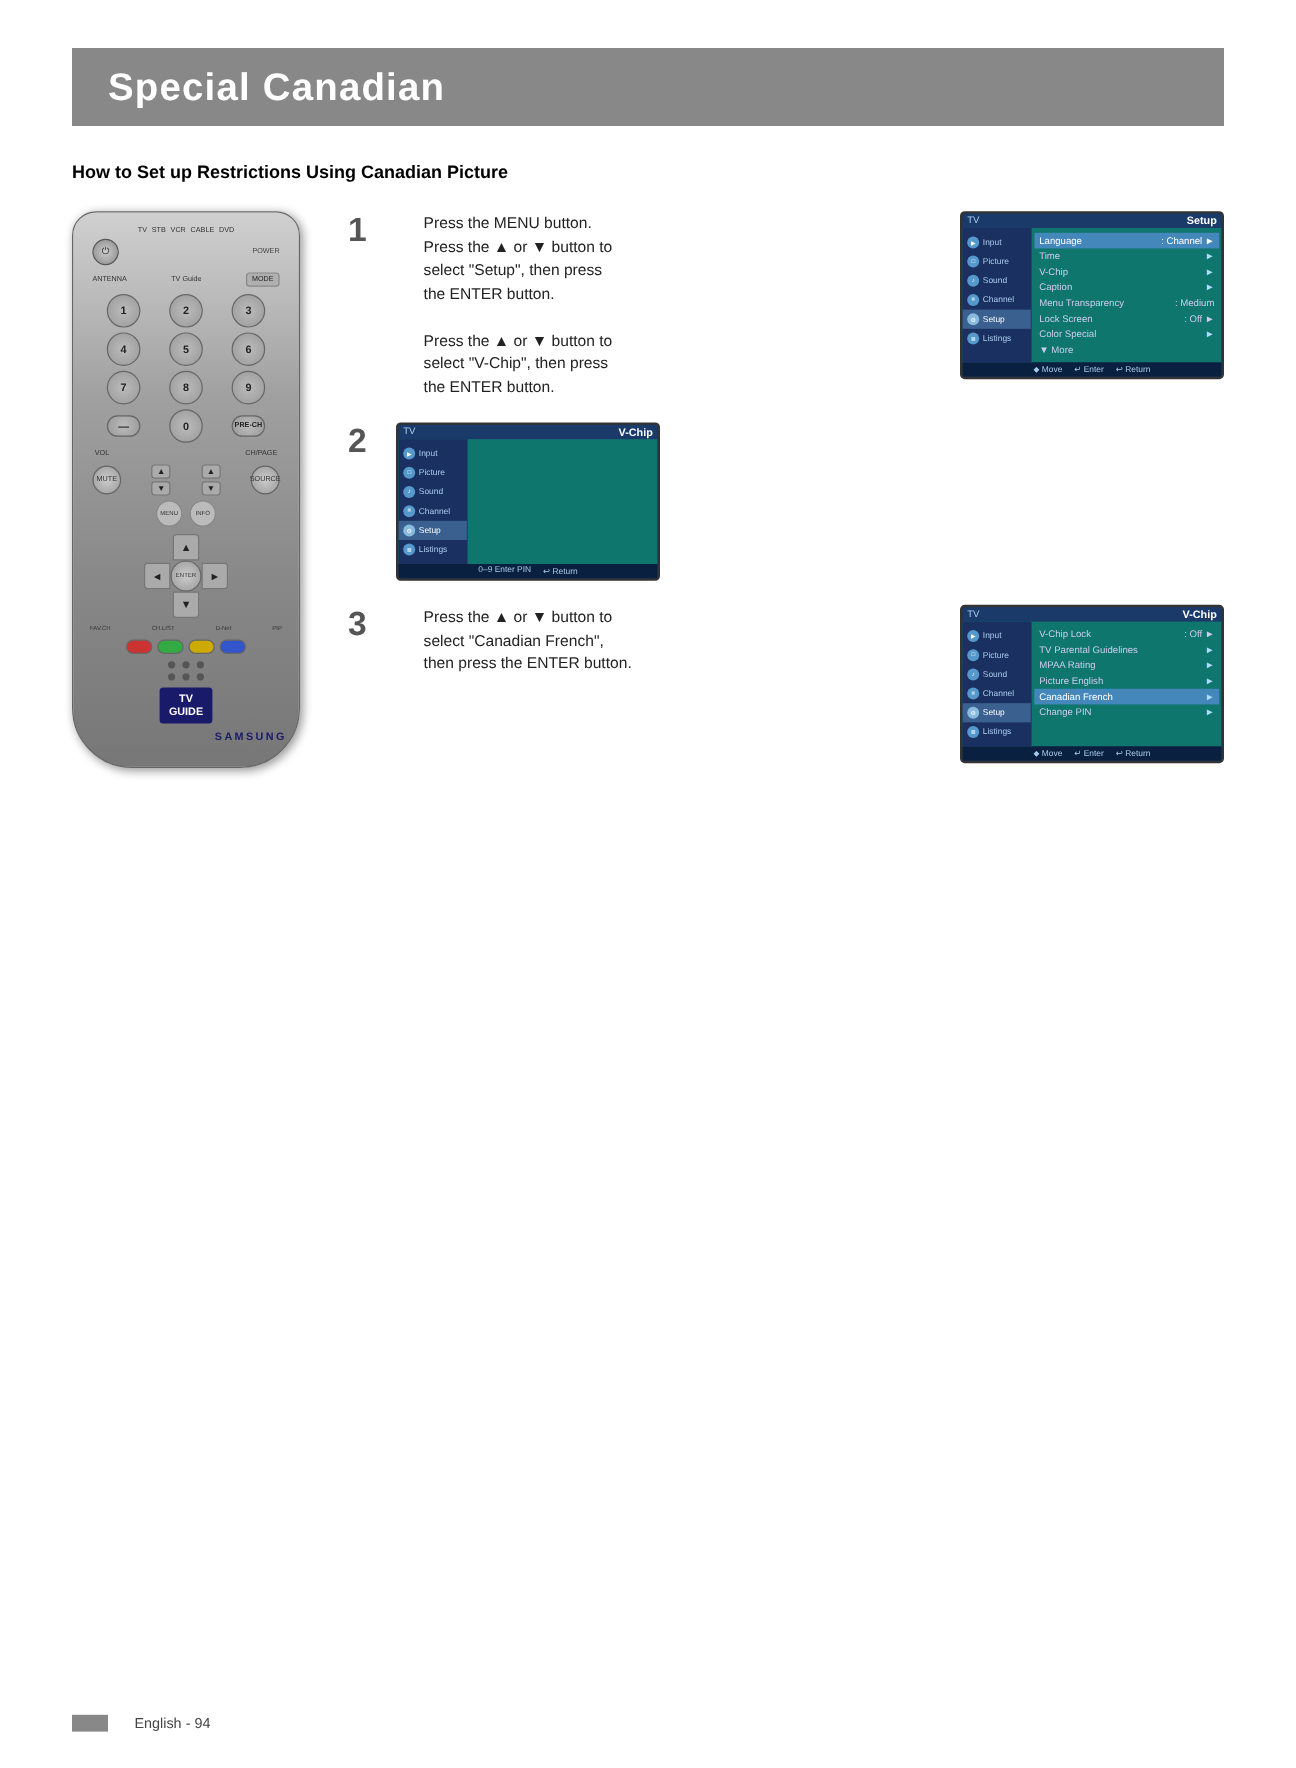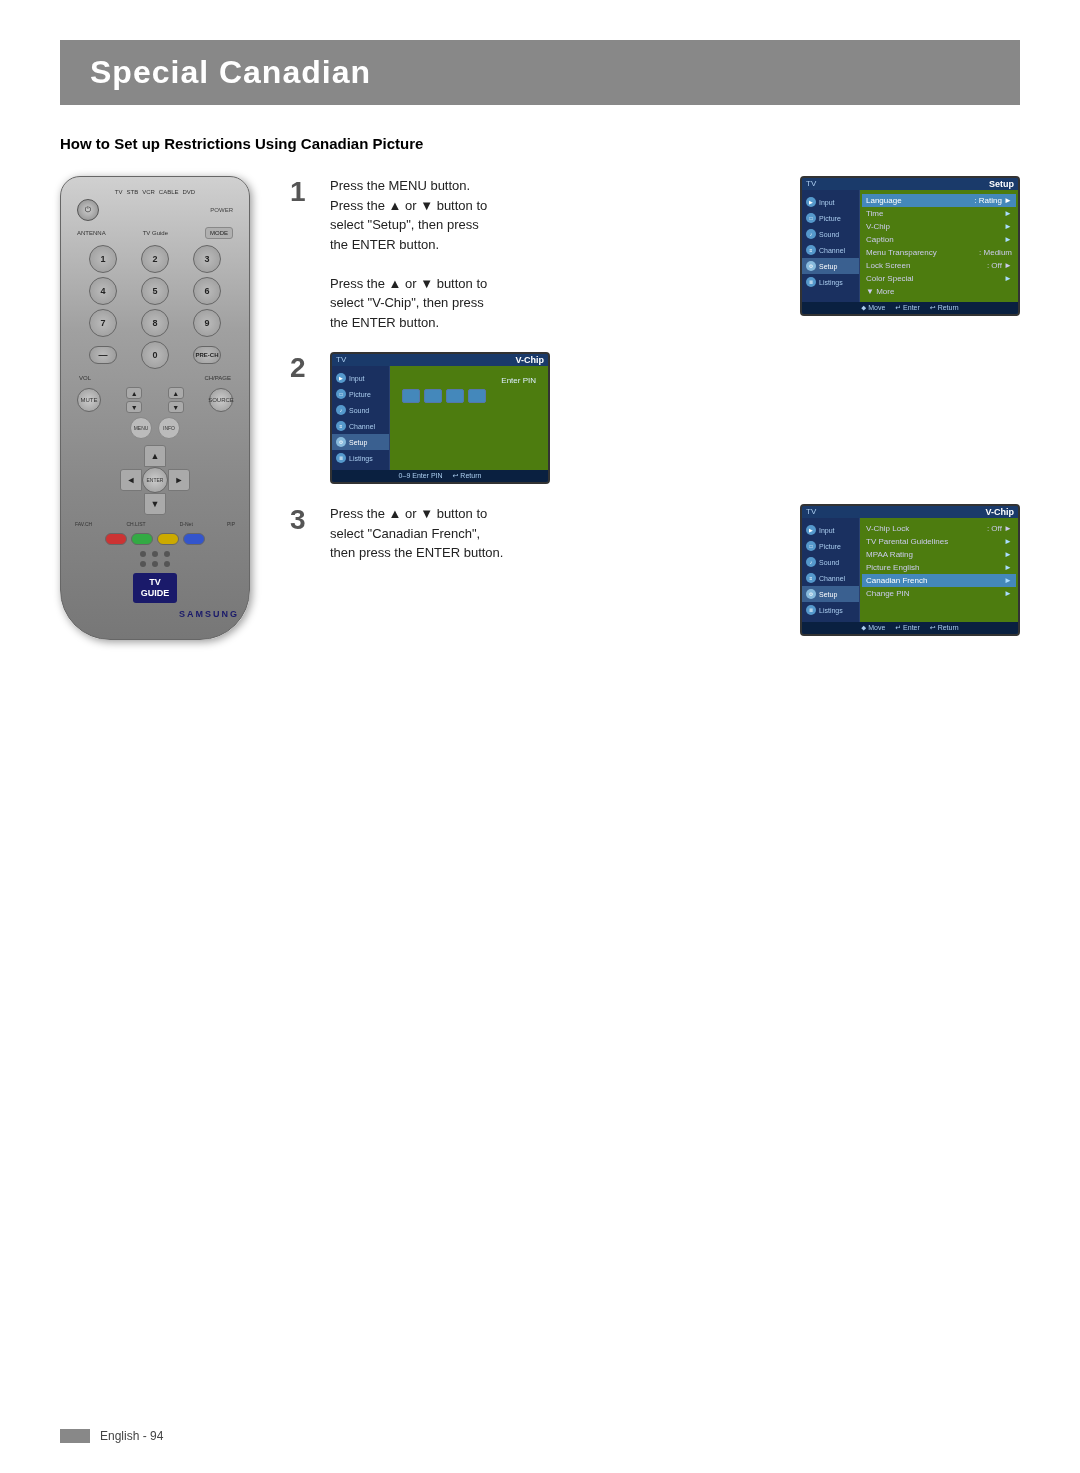--- a/index.html
+++ b/index.html
@@ -281,20 +281,21 @@
       color: #555;
       flex: 0 0 24px;
       line-height: 1;
       margin-top: 2px;
     }
     .step-text {
       flex: 1;
       font-size: 13px;
       line-height: 1.5;
       color: #222;
+      margin-left: 23px;
     }
     .step-screen {
       flex: 0 0 220px;
     }
 
     
     .tv-screen {
       width: 220px;
       background: #1a3a5c;
       border: 2px solid #333;
@@ -305,22 +306,21 @@
     .tv-title-bar {
       background: linear-gradient(to right, #2a5a8c, #6a9ac0);
       color: #fff;
       text-align: right;
       padding: 2px 6px;
       font-size: 9px;
       font-weight: bold;
     }
     .tv-body {
       display: flex;
-      background: #4d7c0f;
-      text-align: right;
+      background: #0f766e;
     }
     .tv-sidebar {
       background: #1a3060;
       padding: 4px 0;
       width: 58px;
       border-right: 1px solid #2a4070;
     }
     .tv-sidebar-item {
       display: flex;
       align-items: center;
@@ -540,21 +540,21 @@
                 <span>Setup</span>
               </div>
               <div class="tv-sidebar-item">
                 <div class="sidebar-icon">≣</div>
                 <span>Listings</span>
               </div>
             </div>
             <div class="tv-main-content">
               <div class="tv-menu-item highlighted">
                 <span>Language</span>
-                <span>: Rating ►</span>
+                <span>: Channel ►</span>
               </div>
               <div class="tv-menu-item">
                 <span>Time</span>
                 <span class="arrow">►</span>
               </div>
               <div class="tv-menu-item">
                 <span>V-Chip</span>
                 <span class="arrow">►</span>
               </div>
               <div class="tv-menu-item">
@@ -615,31 +615,20 @@
               </div>
               <div class="tv-sidebar-item active">
                 <div class="sidebar-icon" style="background:#88bbdd;">⚙</div>
                 <span>Setup</span>
               </div>
               <div class="tv-sidebar-item">
                 <div class="sidebar-icon">≣</div>
                 <span>Listings</span>
               </div>
             </div>
-            <div class="tv-main-content">
-              <div class="tv-enter-pin">
-                <div>Enter PIN</div>
-                <div class="pin-boxes">
-                  <div class="pin-box filled"></div>
-                  <div class="pin-box filled"></div>
-                  <div class="pin-box filled"></div>
-                  <div class="pin-box filled"></div>
-                </div>
-              </div>
-            </div>
           </div>
           <div class="tv-footer">
             <span>0–9 Enter PIN</span>
             <span>↩ Return</span>
           </div>
         </div>
       </div>
     </div>
 
     <div class="step-row">
@@ -714,16 +703,16 @@
             <span>↵ Enter</span>
             <span>↩ Return</span>
           </div>
         </div>
       </div>
     </div>
 
   </div>
 </div>
 
-<div style="position:absolute; bottom:30px; left:60px; display:flex; align-items:center; gap:10px;">
+<div style="position:absolute; bottom:30px; left:60px; display:flex; align-items:center; gap:22px;">
   <div style="width:30px; height:14px; background:#888;"></div>
   <span style="font-size:12px; color:#444;">English - 94</span>
 </div>
 
 </body></html>

